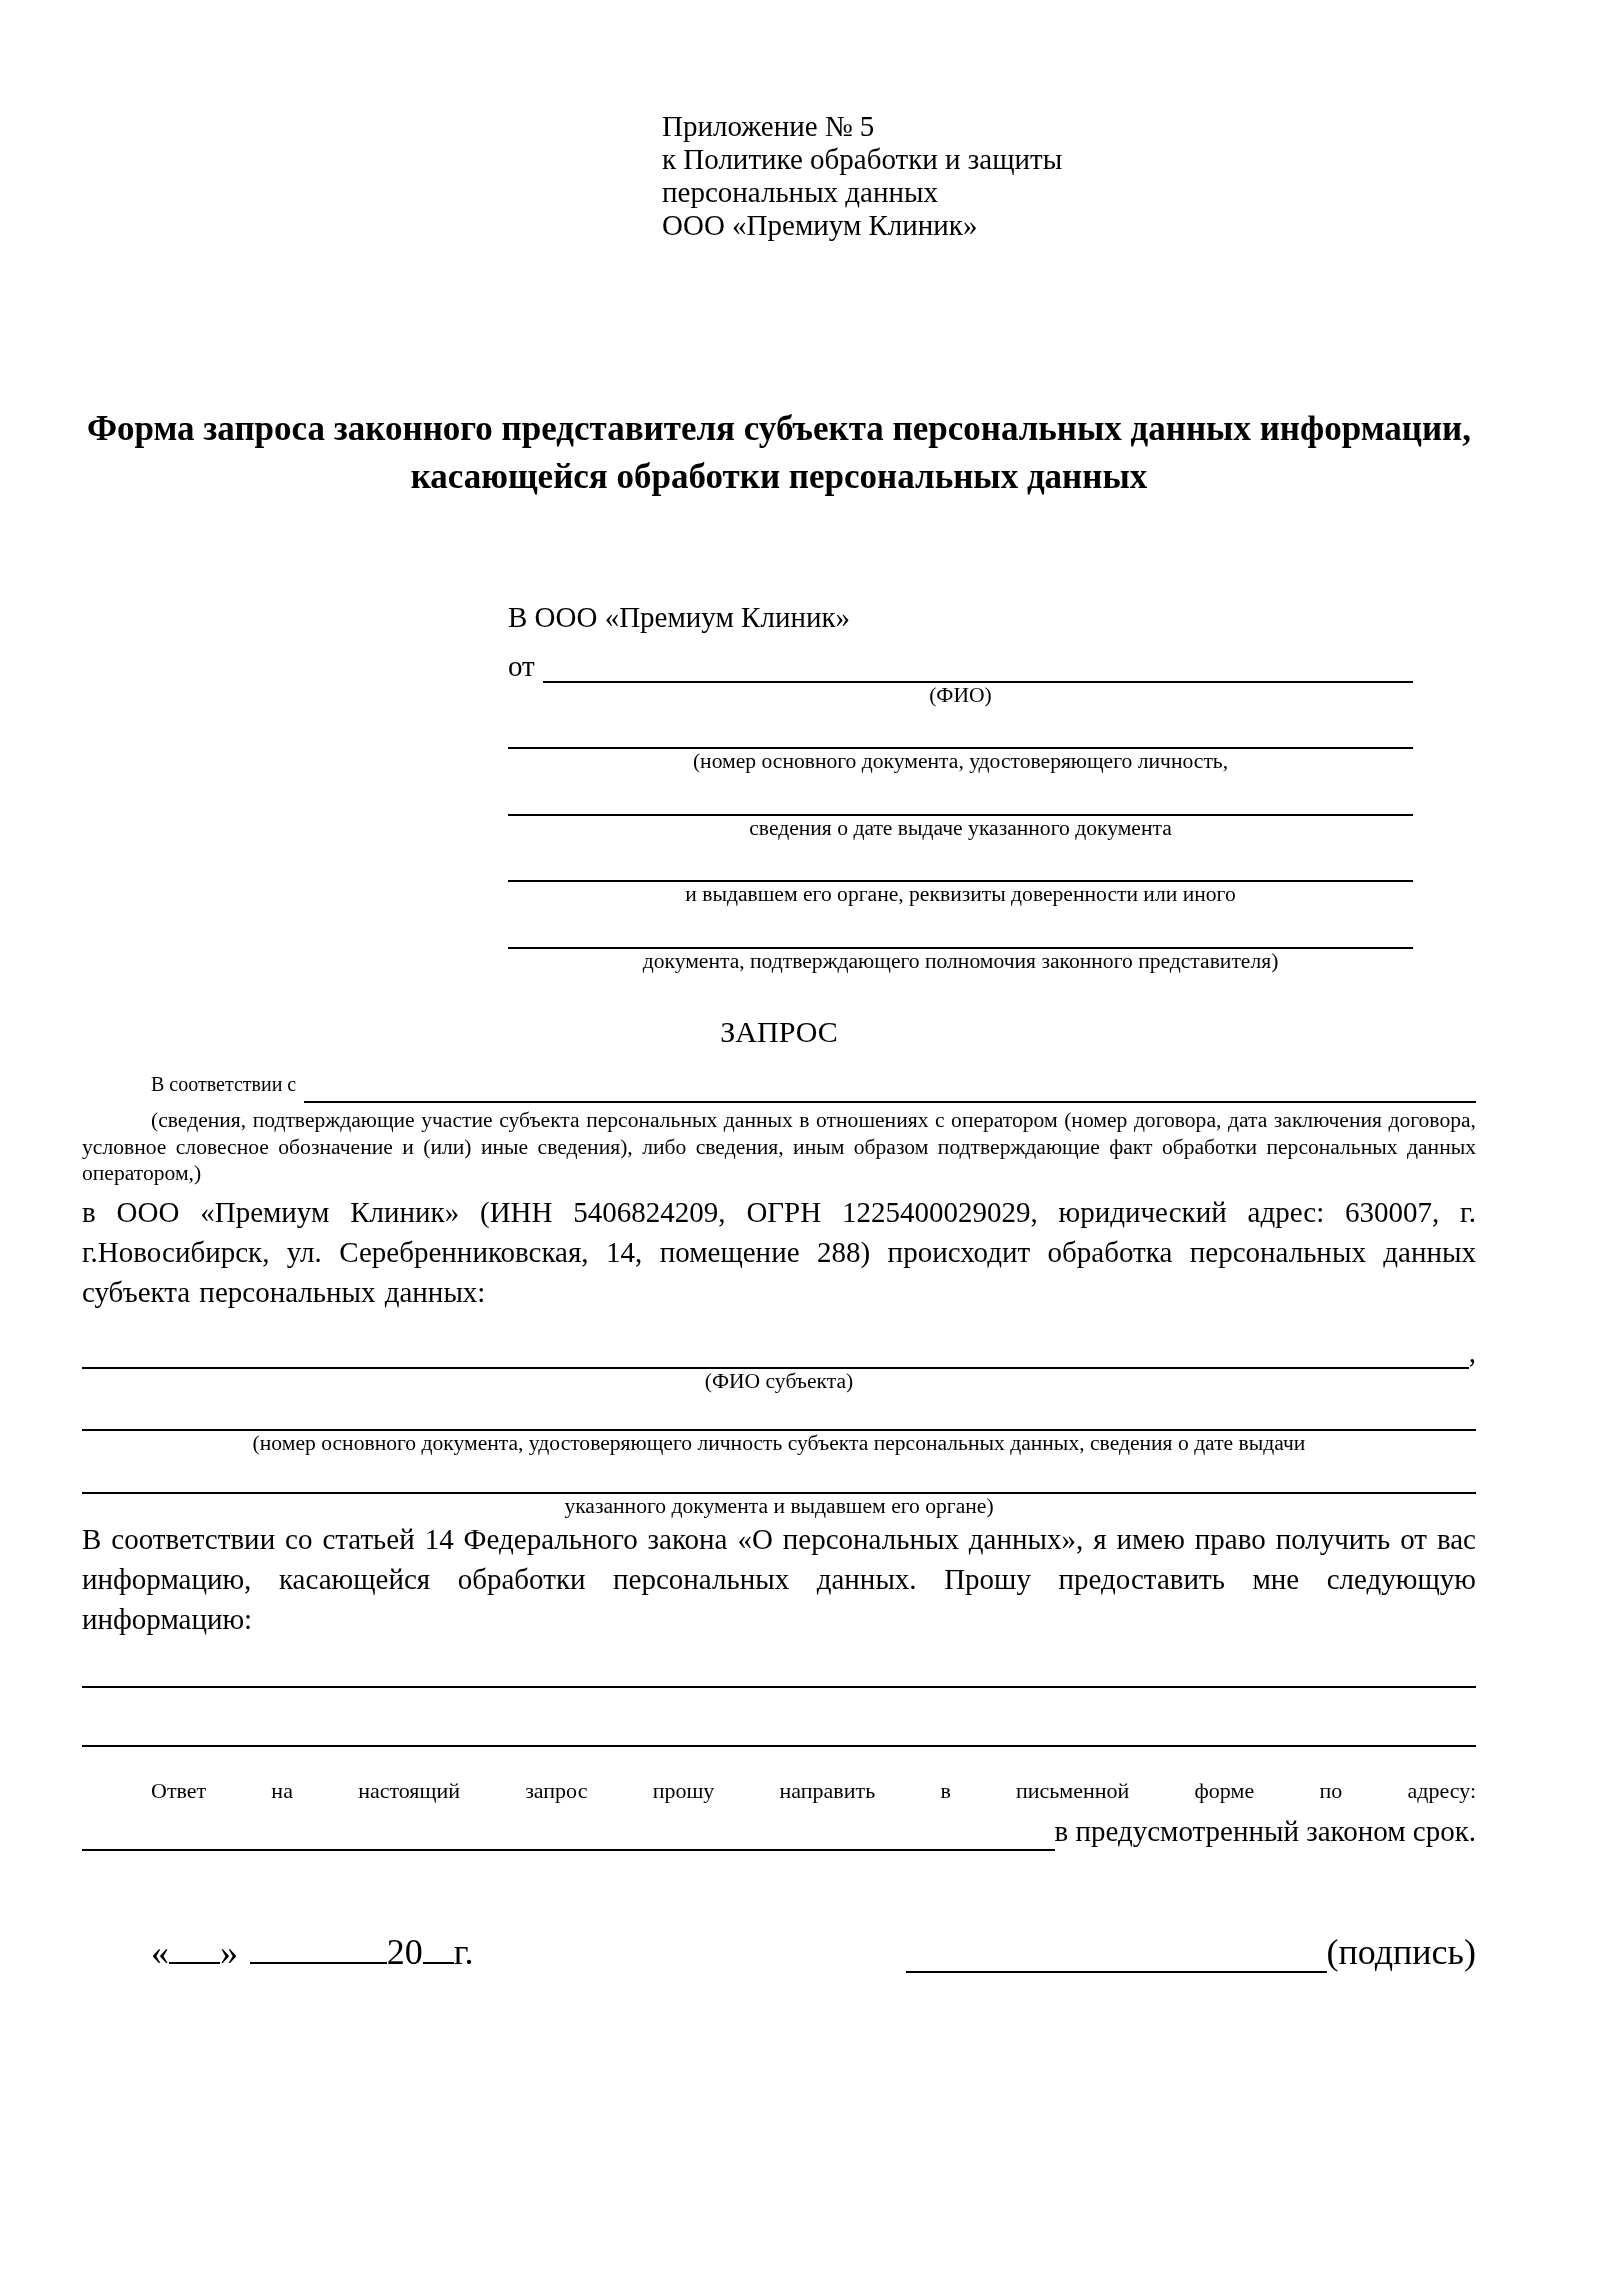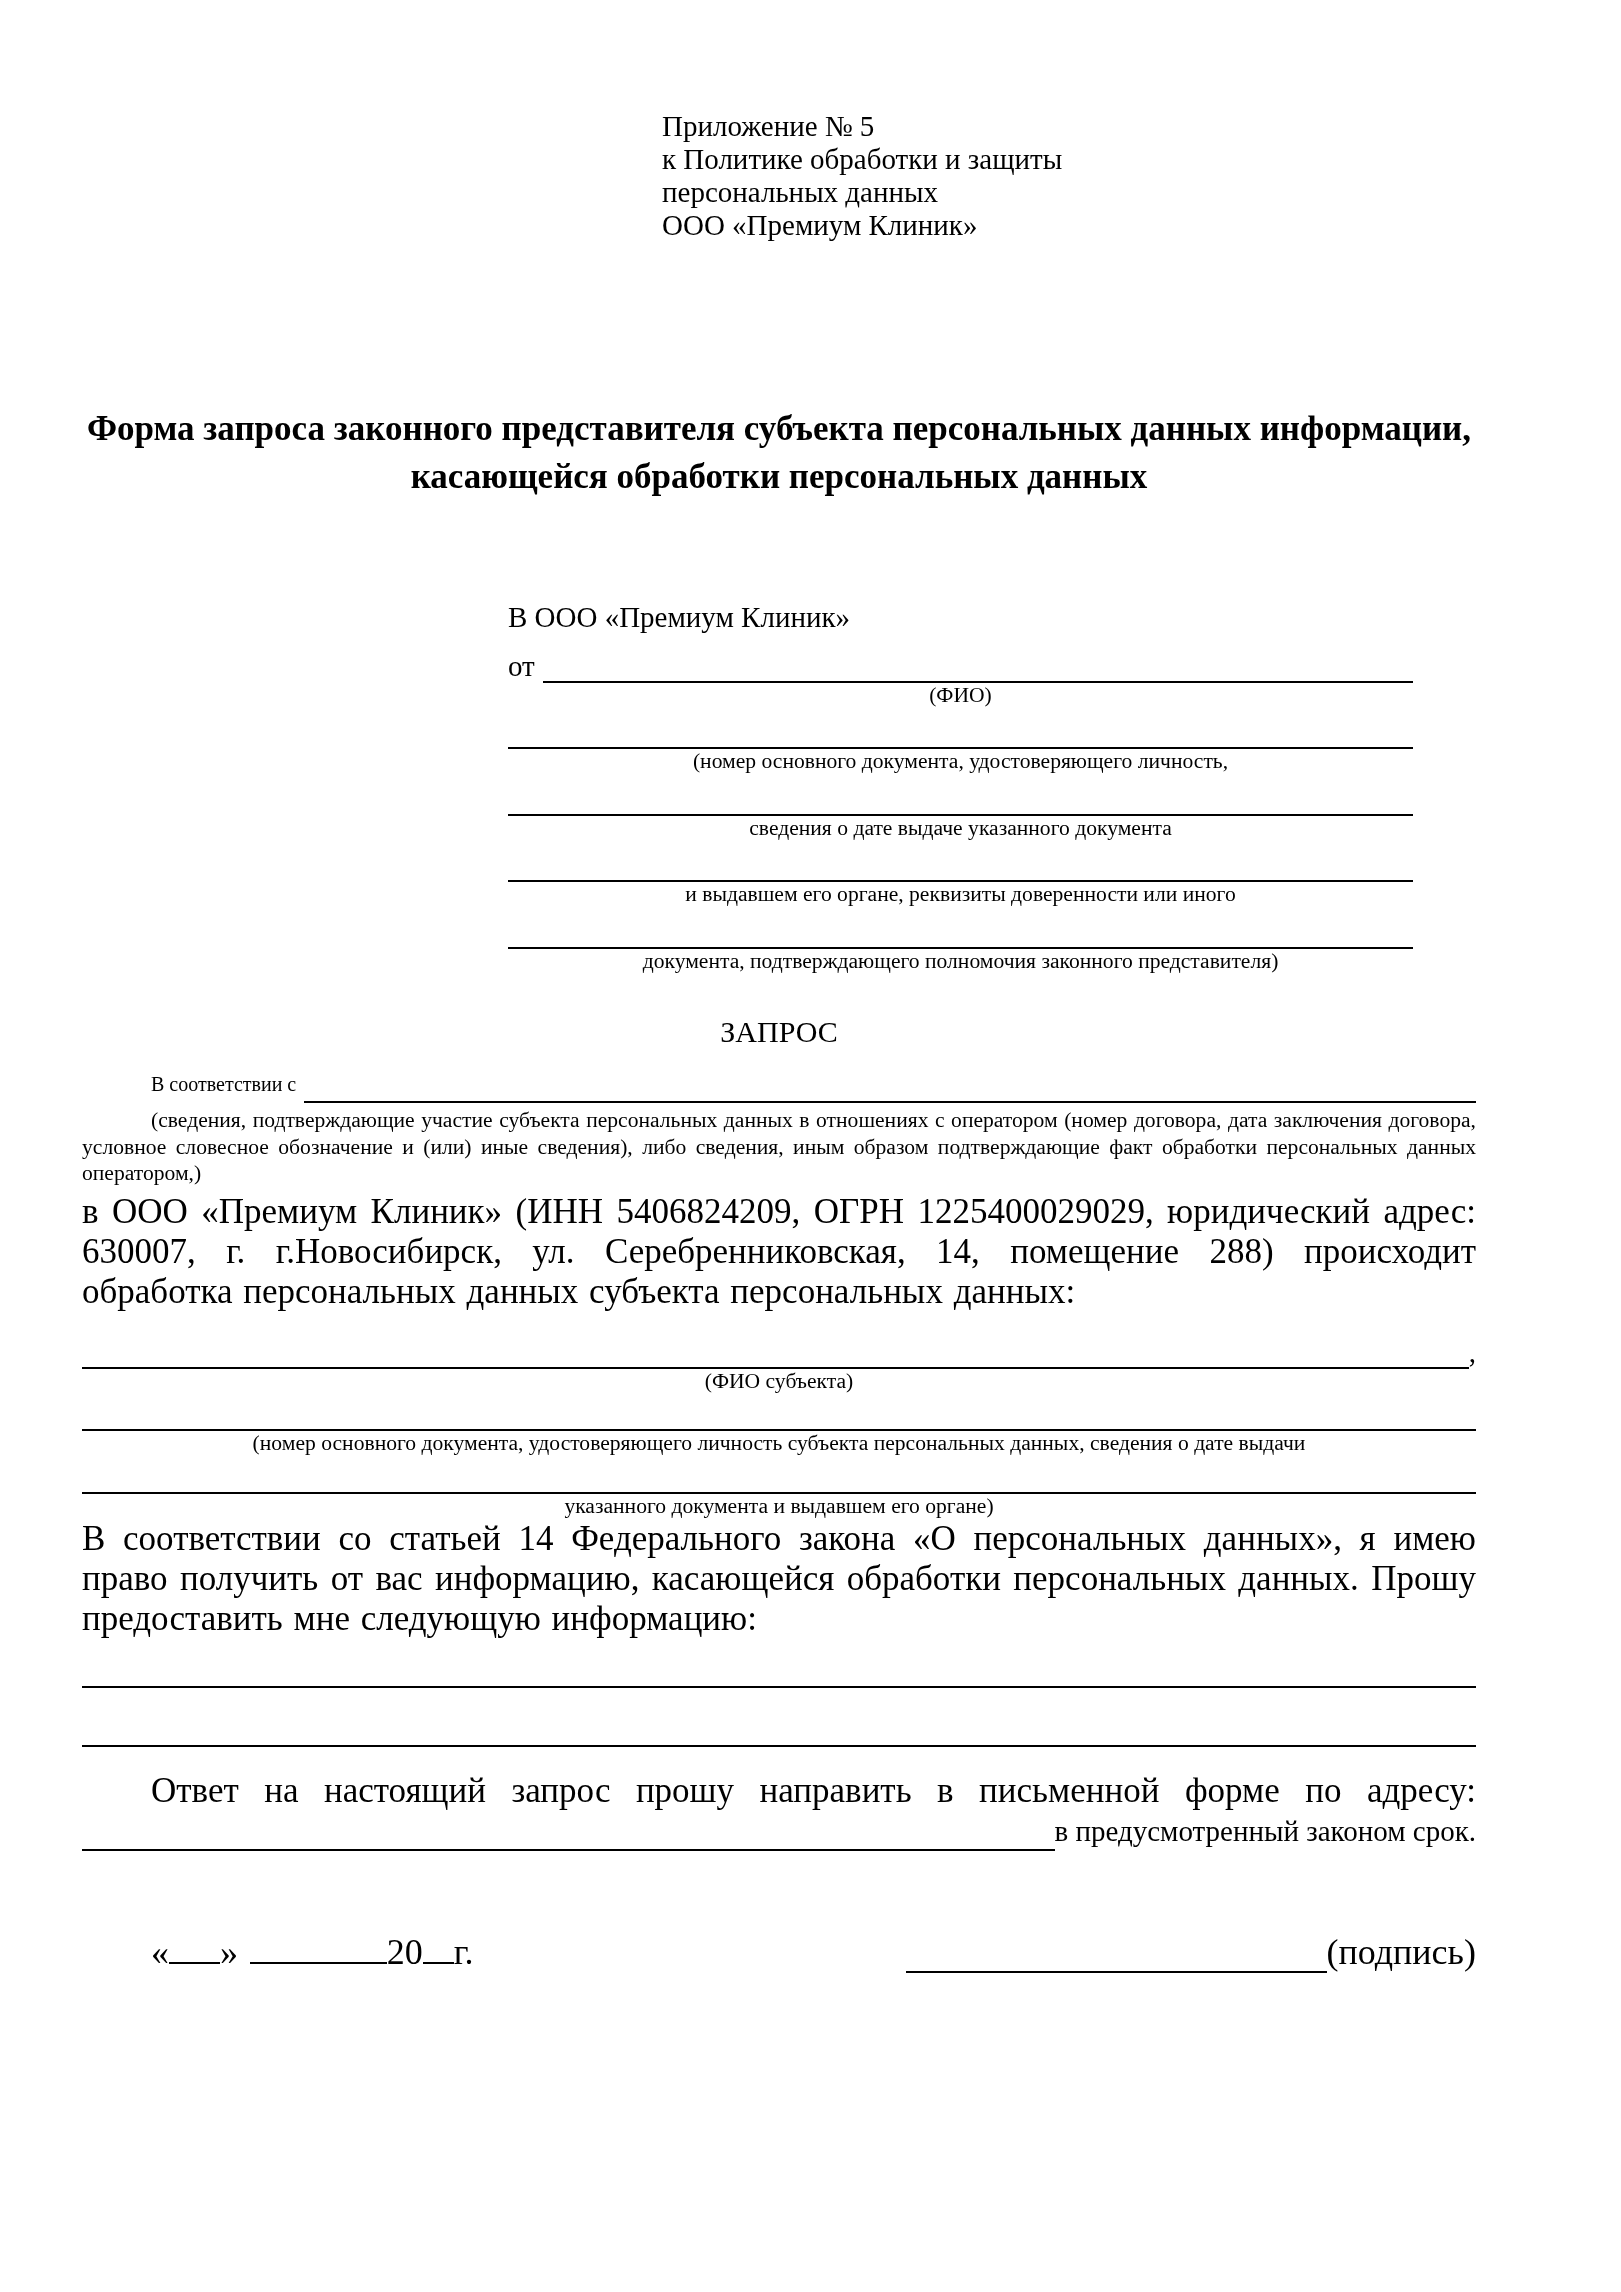--- a/index.html
+++ b/index.html
@@ -79,21 +79,21 @@
   .intro-row .indent { flex: 0 0 69px; }
   .intro-row .label { flex: 0 0 auto; }
   .caption-para {
     font-size: 21.6px;
     line-height: 26.5px;
     text-align: justify;
     text-indent: 69px;
     margin-top: 3.9px;
   }
   .body-para {
-    font-size: 35px;
+    font-size: 29px;
     line-height: 40px;
     text-align: justify;
     word-spacing: 2px;
   }
   .subject-line {
     display: flex;
     align-items: flex-end;
     font-size: 29px;
     margin-top: 23.5px;
   }
@@ -102,21 +102,21 @@
   .full-rule {
     height: 35px;
     border-bottom: 2px solid #000;
   }
 
   .info-rule-1 { margin-top: 47px; height: 2px; border-top: 2px solid #000; }
   .info-rule-2 { margin-top: 55px; height: 2px; border-top: 2px solid #000; }
 
   .reply-line1 {
     margin-top: 21.6px;
-    font-size: 35px;
+    font-size: 22px;
     line-height: 40px;
     text-indent: 69px;
     text-align: justify;
     text-align-last: justify;
     word-spacing: 5.9px;
   }
   .reply-line2 {
     display: flex;
     align-items: flex-end;
     font-size: 29px;

